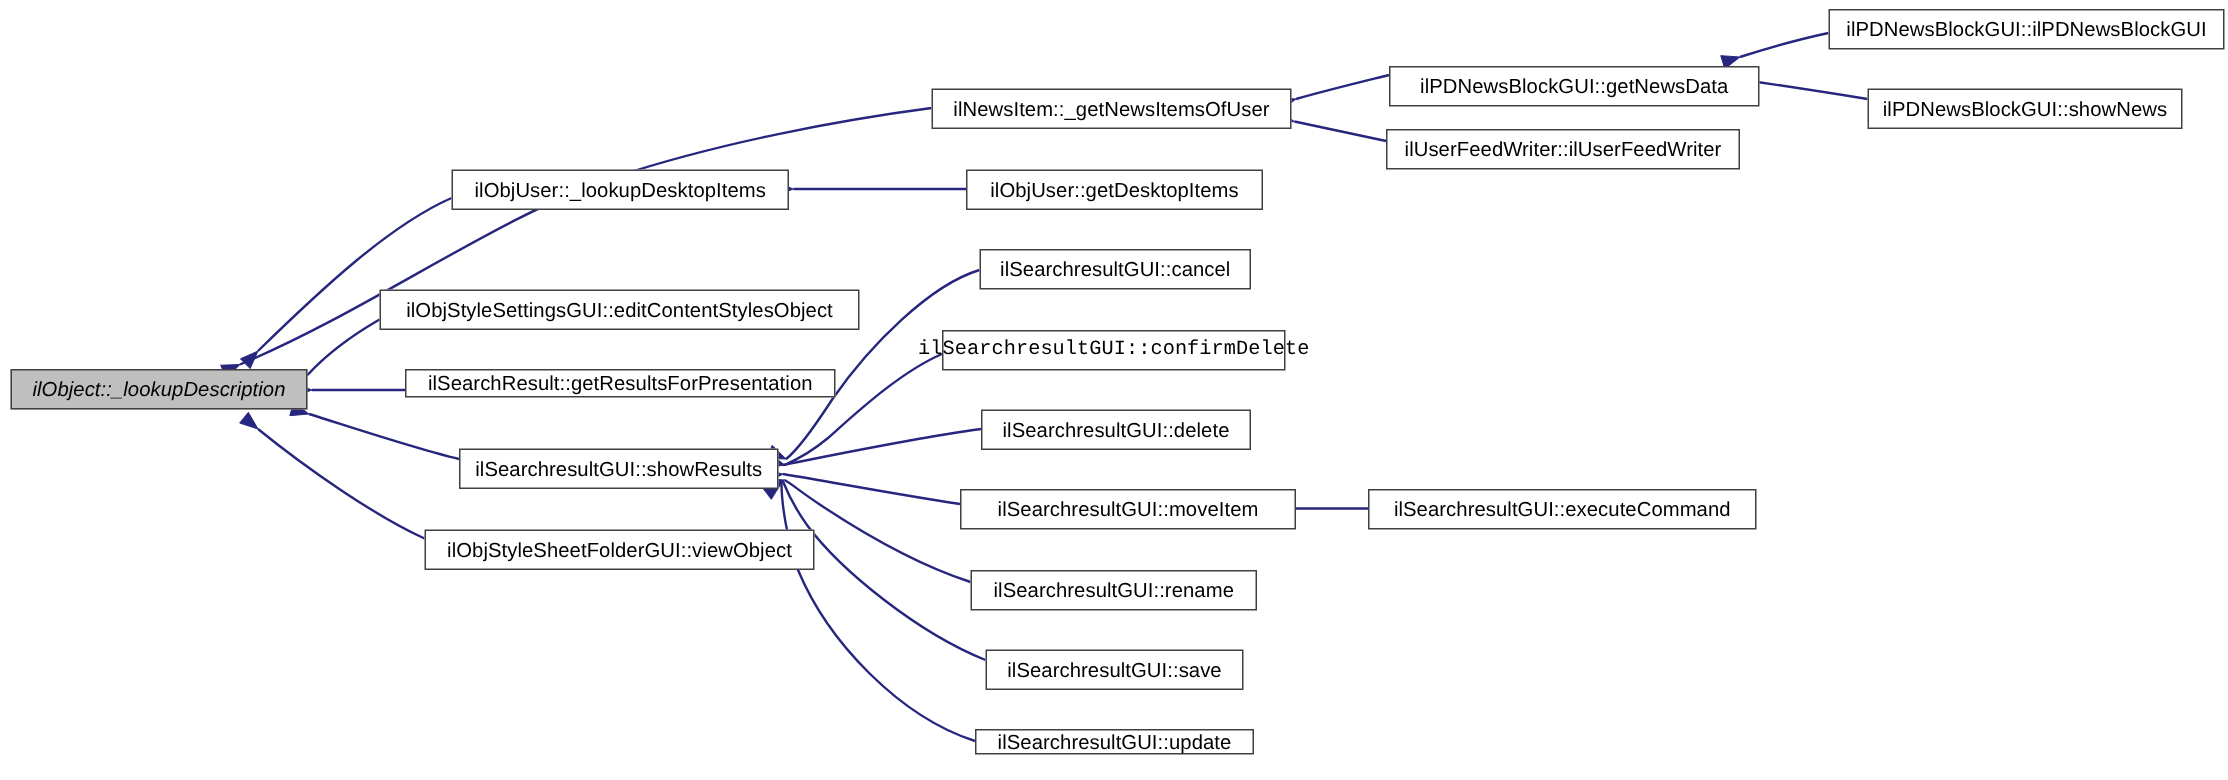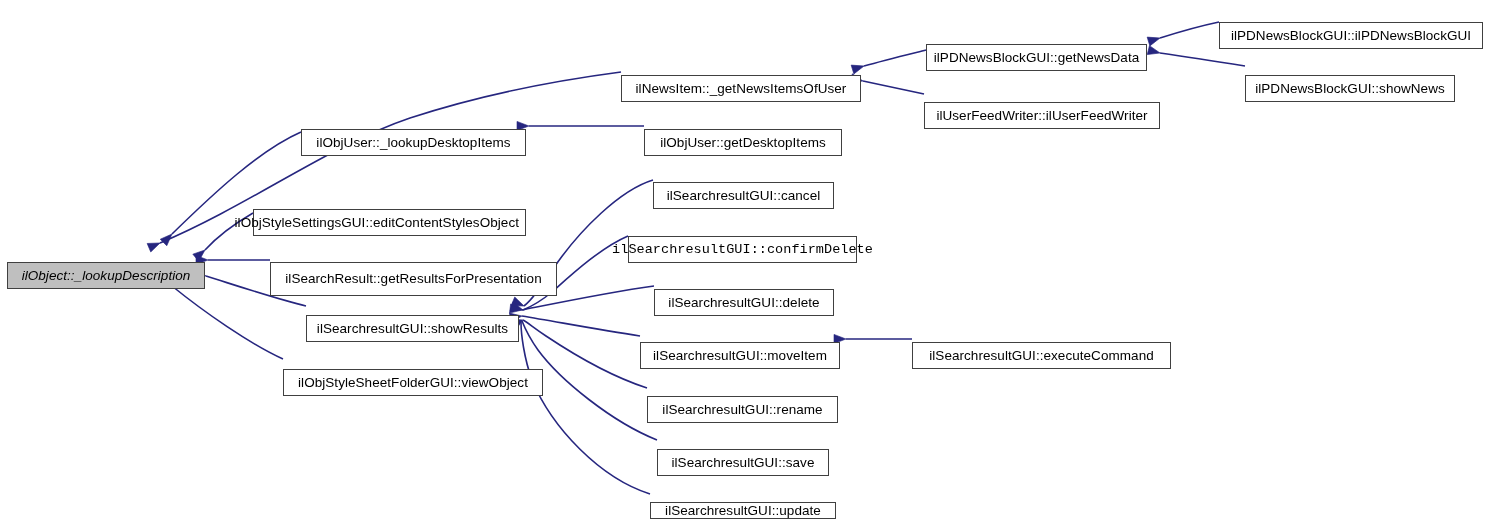--- a/index.html
+++ b/index.html
@@ -39,21 +39,20 @@
     border: 1px solid #404040;
     display: flex;
     align-items: center;
     justify-content: center;
     color: #000000;
     font-size: 13.5px;
     line-height: 1;
     white-space: nowrap;
     letter-spacing: 0.05px;
     z-index: 2;
-    margin-top: 16px;
   }
   .node.root {
     background: #bfbfbf;
     border: 1px solid #404040;
   }
   .node-label {
     padding: 0 6px;
     pointer-events: none;
   }
 </style>
@@ -105,24 +104,24 @@
         <polygon points="0,0 12,-4.6 12,4.6" class="edge-head" transform="translate(846,339) rotate(180)"></polygon>
       </g>
   </svg>
   <div id="nodes-layer">
       <div class="node root" style="left: 7px; top: 246px; width: 198px; height: 27px; font-style: italic;">
         <span class="node-label">ilObject::_lookupDescription</span>
       </div>
       <div class="node" style="left: 301px; top: 113px; width: 225px; height: 27px;">
         <span class="node-label">ilObjUser::_lookupDesktopItems</span>
       </div>
-      <div class="node" style="left: 253px; top: 193px; width: 273px; height: 27px; justify-content: flex-end;">
+      <div class="node" style="left: 253px; top: 193px; width: 320px; height: 27px;">
         <span class="node-label">ilObjStyleSettingsGUI::editContentStylesObject</span>
       </div>
-      <div class="node" style="left: 270px; top: 246px; width: 287px; height: 34px;">
+      <div class="node" style="left: 270px; top: 246px; width: 287px; height: 19px;">
         <span class="node-label">ilSearchResult::getResultsForPresentation</span>
       </div>
       <div class="node" style="left: 306px; top: 299px; width: 213px; height: 27px;">
         <span class="node-label">ilSearchresultGUI::showResults</span>
       </div>
       <div class="node" style="left: 283px; top: 353px; width: 260px; height: 27px;">
         <span class="node-label">ilObjStyleSheetFolderGUI::viewObject</span>
       </div>
       <div class="node" style="left: 621px; top: 59px; width: 240px; height: 27px;">
         <span class="node-label">ilNewsItem::_getNewsItemsOfUser</span>
@@ -132,33 +131,33 @@
       </div>
       <div class="node" style="left: 653px; top: 166px; width: 181px; height: 27px;">
         <span class="node-label">ilSearchresultGUI::cancel</span>
       </div>
       <div class="node" style="left: 628px; top: 220px; width: 229px; height: 27px; font-family: Liberation Mono, monospace;">
         <span class="node-label">ilSearchresultGUI::confirmDelete</span>
       </div>
       <div class="node" style="left: 654px; top: 273px; width: 180px; height: 27px;">
         <span class="node-label">ilSearchresultGUI::delete</span>
       </div>
-      <div class="node" style="left: 640px; top: 326px; width: 200px; height: 27px;">
+      <div class="node" style="left: 640px; top: 326px; width: 224px; height: 27px;">
         <span class="node-label">ilSearchresultGUI::moveItem</span>
       </div>
       <div class="node" style="left: 647px; top: 380px; width: 191px; height: 27px; justify-content: center;">
         <span class="node-label">ilSearchresultGUI::rename</span>
       </div>
       <div class="node" style="left: 657px; top: 433px; width: 172px; height: 27px;">
         <span class="node-label">ilSearchresultGUI::save</span>
       </div>
       <div class="node" style="left: 650px; top: 486px; width: 186px; height: 17px;">
         <span class="node-label">ilSearchresultGUI::update</span>
       </div>
-      <div class="node" style="left: 926px; top: 28px; width: 221px; height: 27px;">
+      <div class="node" style="left: 926px; top: 44px; width: 247px; height: 27px;">
         <span class="node-label">ilPDNewsBlockGUI::getNewsData</span>
       </div>
       <div class="node" style="left: 924px; top: 86px; width: 236px; height: 27px;">
         <span class="node-label">ilUserFeedWriter::ilUserFeedWriter</span>
       </div>
       <div class="node" style="left: 912px; top: 326px; width: 259px; height: 27px;">
         <span class="node-label">ilSearchresultGUI::executeCommand</span>
       </div>
       <div class="node" style="left: 1219px; top: 6px; width: 264px; height: 27px;">
         <span class="node-label">ilPDNewsBlockGUI::ilPDNewsBlockGUI</span>

